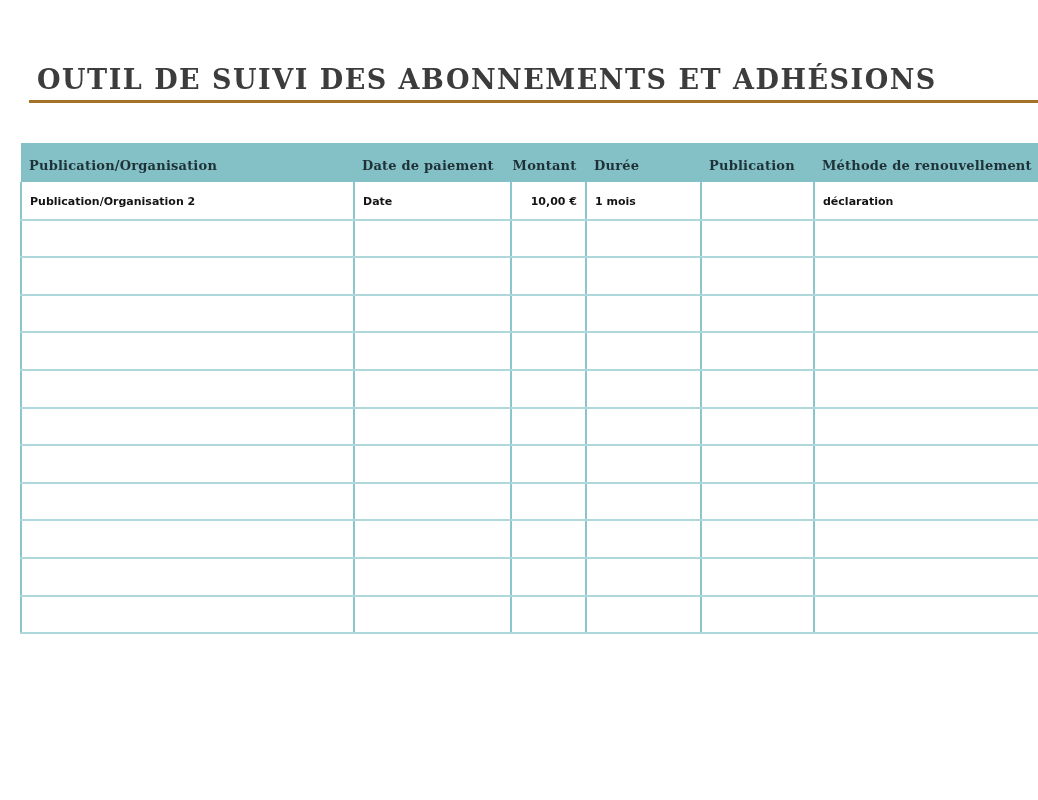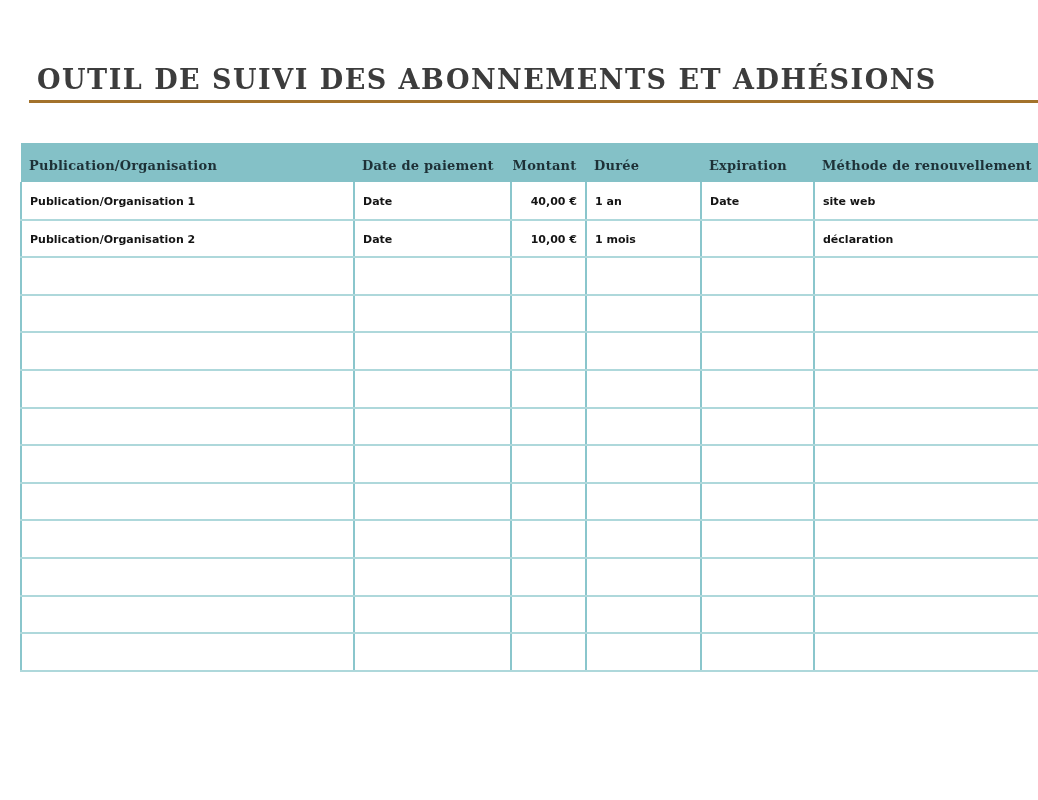--- a/index.html
+++ b/index.html
@@ -83,33 +83,25 @@
     <col style="width:115px">
     <col style="width:113px">
     <col style="width:225px">
   </colgroup>
   <thead>
     <tr>
       <th>Publication/Organisation</th>
       <th>Date de paiement</th>
       <th class="num">Montant</th>
       <th>Durée</th>
-      <th>Expiration</th>
+      <th>Publication</th>
       <th>Méthode de renouvellement</th>
     </tr>
   </thead>
   <tbody>
-    <tr>
-      <td>Publication/Organisation 1</td>
-      <td>Date</td>
-      <td class="num">40,00 €</td>
-      <td>1 an</td>
-      <td>Date</td>
-      <td>site web</td>
-    </tr>
     <tr>
       <td>Publication/Organisation 2</td>
       <td>Date</td>
       <td class="num">10,00 €</td>
       <td>1 mois</td>
       <td></td>
       <td>déclaration</td>
     </tr>
   </tbody>
   <tbody>

